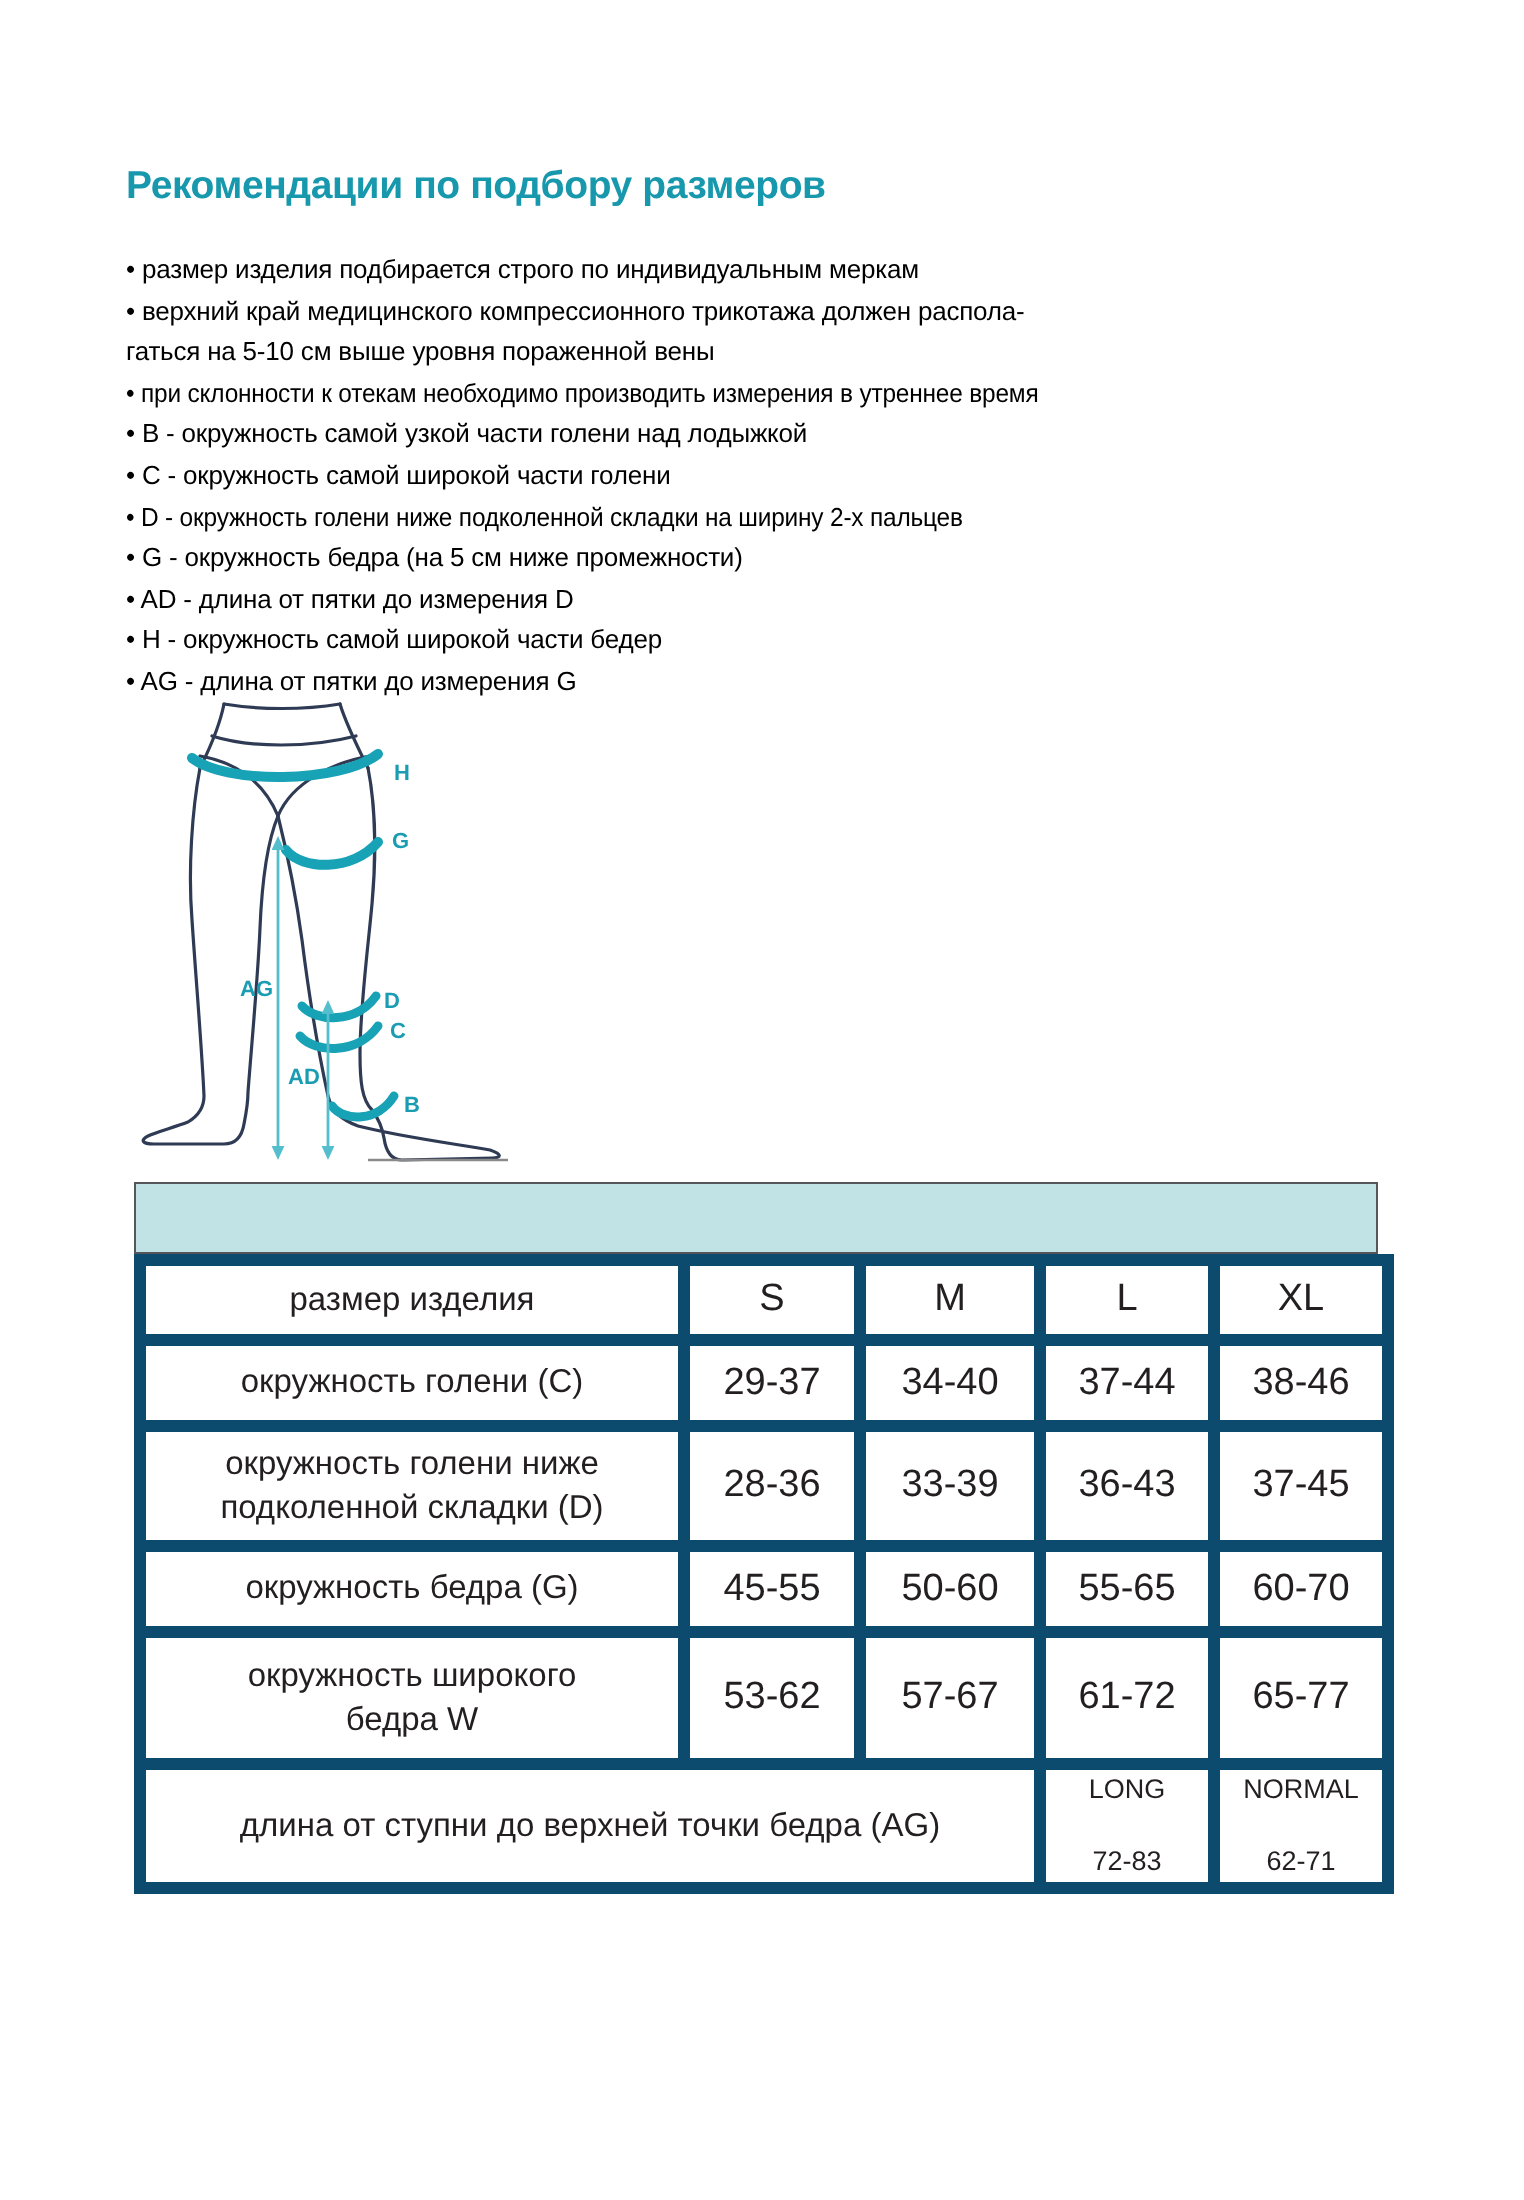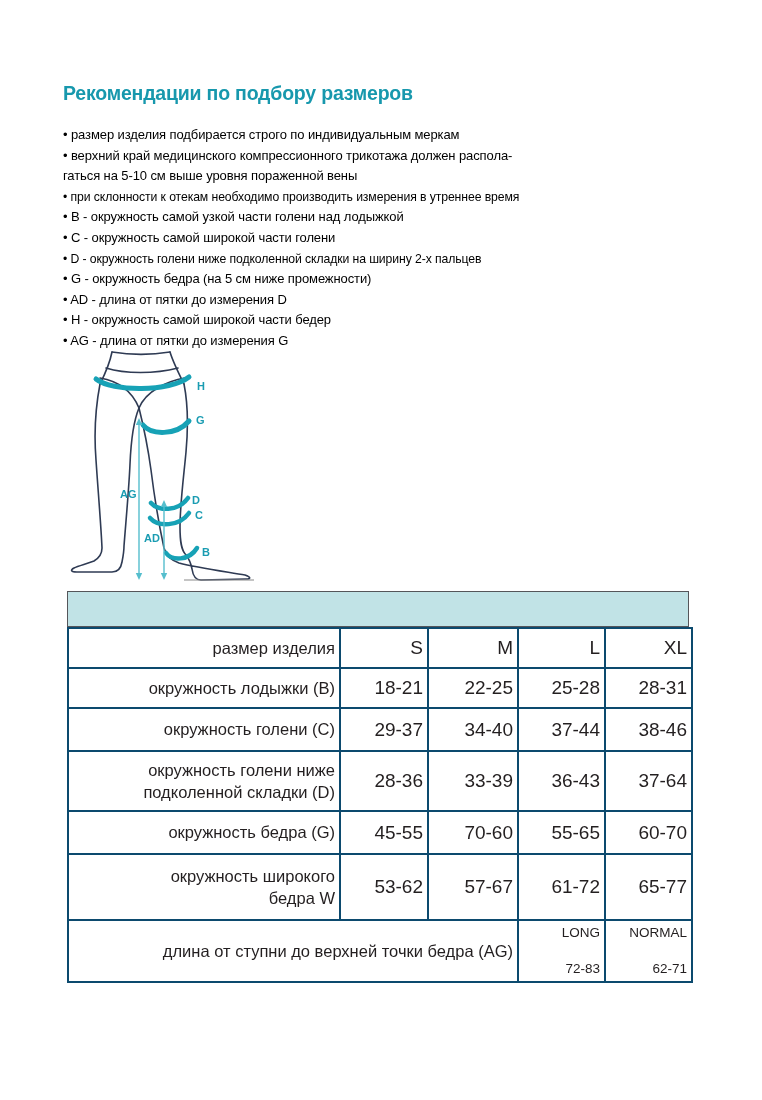--- a/index.html
+++ b/index.html
@@ -24,21 +24,21 @@
   }
   .size-band{
     position:absolute;left:67px;top:591px;width:622px;height:36px;
     background:#c1e3e6;border:1px solid #55565a;box-sizing:border-box;
   }
   .size-table{
     position:absolute;left:67px;top:627px;
     border-collapse:collapse;table-layout:fixed;width:624px;
   }
   .size-table td{
-    border:2px solid #0c4a6e;text-align:right;vertical-align:middle;
+    border:6px solid #0c4a6e;text-align:center;vertical-align:middle;
     font-size:16.5px;color:#231f20;padding:2px 4px;box-sizing:border-box;
   }
   .size-table td.val{font-size:19px;}
   .size-table td.size-hd{font-size:19px;}
   .size-table td.lbl{white-space:pre-line;line-height:1.35;}
   .size-table .ln-cell{font-size:13.5px;line-height:1.2;}
   .size-table .ln-cell .rng{font-size:13.5px;margin-top:20px;}
 </style>
 </head>
 <body>
@@ -116,46 +116,39 @@
         <col style="width:87px">
     </colgroup>
     <tbody>
       <tr style="height:40px;">
         <td>размер изделия</td>
         <td class="size-hd">S</td>
         <td class="size-hd">M</td>
         <td class="size-hd">L</td>
         <td class="size-hd">XL</td>
       </tr>
-      <tr style="height:40px;">
-        <td class="lbl">окружность лодыжки (B)</td>
-        <td class="val">18-21</td>
-        <td class="val">22-25</td>
-        <td class="val">25-28</td>
-        <td class="val">28-31</td>
-      </tr>
       <tr style="height:43px;">
         <td class="lbl">окружность голени (C)</td>
         <td class="val">29-37</td>
         <td class="val">34-40</td>
         <td class="val">37-44</td>
         <td class="val">38-46</td>
       </tr>
       <tr style="height:60px;">
         <td class="lbl">окружность голени ниже
 подколенной складки (D)</td>
         <td class="val">28-36</td>
         <td class="val">33-39</td>
         <td class="val">36-43</td>
-        <td class="val">37-64</td>
+        <td class="val">37-45</td>
       </tr>
       <tr style="height:43px;margin-top:36px;">
         <td class="lbl">окружность бедра (G)</td>
         <td class="val">45-55</td>
-        <td class="val">70-60</td>
+        <td class="val">50-60</td>
         <td class="val">55-65</td>
         <td class="val">60-70</td>
       </tr>
       <tr style="height:66px;">
         <td class="lbl">окружность широкого
 бедра W</td>
         <td class="val">53-62</td>
         <td class="val">57-67</td>
         <td class="val">61-72</td>
         <td class="val">65-77</td>

